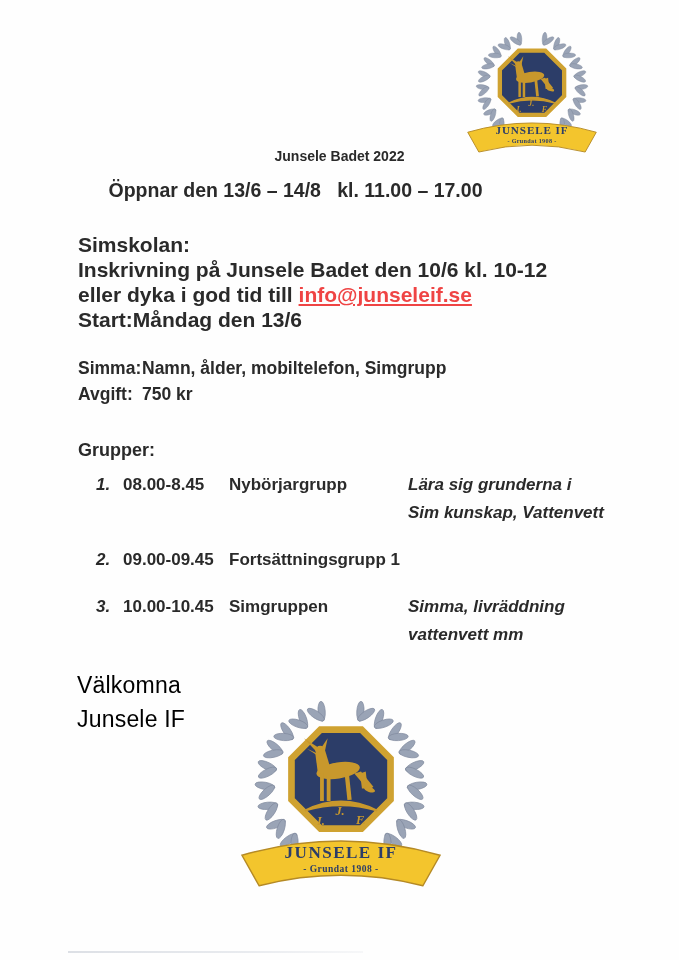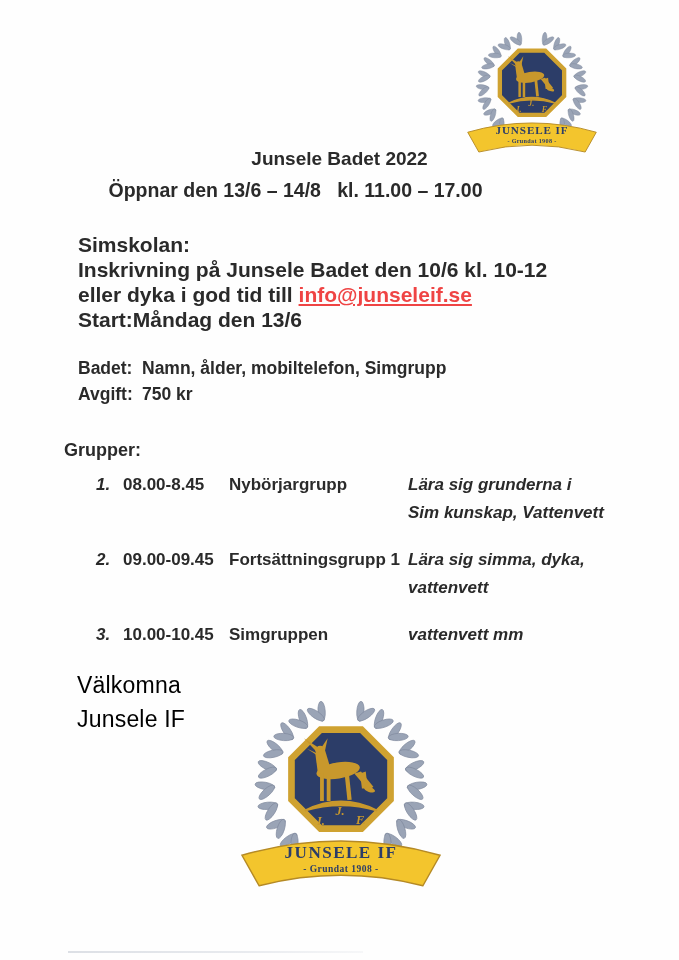--- a/index.html
+++ b/index.html
@@ -7,42 +7,42 @@
     position:relative;
     width:679px;height:960px;
     margin:0 auto;
     background:#fefefe;
     font-family:"Liberation Sans",sans-serif;
     color:#2a2a2a;
     overflow:hidden;
   }
   .doc-title{
     position:absolute;top:149px;left:0;width:679px;
-    text-align:center;font-size:19px;font-weight:bold;line-height:1.1;
+    text-align:center;font-size:14px;font-weight:bold;line-height:1.1;
     white-space:pre;
   }
   .doc-subtitle{
     position:absolute;top:180px;left:0;width:591px;
     text-align:center;font-size:19.5px;font-weight:bold;line-height:1.1;
     white-space:pre;
   }
   .info-block{
     position:absolute;top:232px;left:78px;
     font-size:21px;font-weight:bold;line-height:25px;
   }
   .info-line{white-space:pre;}
   .lbl-sm{display:inline-block;min-width:42px;}
   .lbl-md{display:inline-block;min-width:64px;}
   .email-link{color:#ef4444;text-decoration:underline;font-weight:bold;cursor:pointer;}
   .uppge-block{
     position:absolute;top:356px;left:78px;
     font-size:17.5px;font-weight:bold;line-height:25.5px;
   }
   .grupper-heading{
-    position:absolute;top:440px;left:64px;
+    position:absolute;top:440px;left:78px;
     font-size:18px;font-weight:bold;
   }
   .groups{
     position:absolute;top:471px;left:96px;width:540px;
   }
   .group-row{
     display:grid;
     grid-template-columns:27px 106px 179px auto;
     margin-bottom:19px;
     font-size:17px;font-weight:bold;line-height:28px;
@@ -156,50 +156,47 @@
   <div class="doc-subtitle">Öppnar den 13/6 – 14/8   kl. 11.00 – 17.00</div>
 
   <div class="info-block">
     <div class="info-line">Simskolan:</div>
     <div class="info-line">Inskrivning på Junsele Badet den 10/6 kl. 10-12</div>
     <div class="info-line"><span>eller dyka i god tid till</span> <a class="email-link">info@junseleif.se</a></div>
     <div class="info-line"><span class="lbl-sm">Start:</span><span>Måndag den 13/6</span></div>
   </div>
 
   <div class="uppge-block">
-    <div class="info-line"><span class="lbl-md">Badet:</span><span>Namn, ålder, mobiltelefon, Simgrupp</span></div>
+    <div class="info-line"><span class="lbl-md">Simma:</span><span>Namn, ålder, mobiltelefon, Simgrupp</span></div>
     <div class="info-line"><span class="lbl-md">Avgift:</span><span>750 kr</span></div>
   </div>
 
   <div class="grupper-heading">Grupper:</div>
 
   <div class="groups">
     <div class="group-row">
       <span class="g-num">1.</span>
       <span class="g-time">08.00-8.45</span>
       <span class="g-name">Nybörjargrupp</span>
       <span class="g-desc">
         <div>Lära sig grunderna i</div>
         <div>Sim kunskap, Vattenvett</div>
       </span>
     </div>
     <div class="group-row">
       <span class="g-num">2.</span>
       <span class="g-time">09.00-09.45</span>
       <span class="g-name">Fortsättningsgrupp 1</span>
-      <span class="g-desc">
-        <div>Lära sig simma, dyka,</div>
-        <div>vattenvett</div>
-      </span>
     </div>
     <div class="group-row">
       <span class="g-num">3.</span>
       <span class="g-time">10.00-10.45</span>
       <span class="g-name">Simgruppen</span>
       <span class="g-desc">
+        <div>Simma, livräddning</div>
         <div>vattenvett mm</div>
       </span>
     </div>
   </div>
 
   <div class="closing">
     <div>Välkomna</div>
     <div>Junsele IF</div>
   </div>
 

